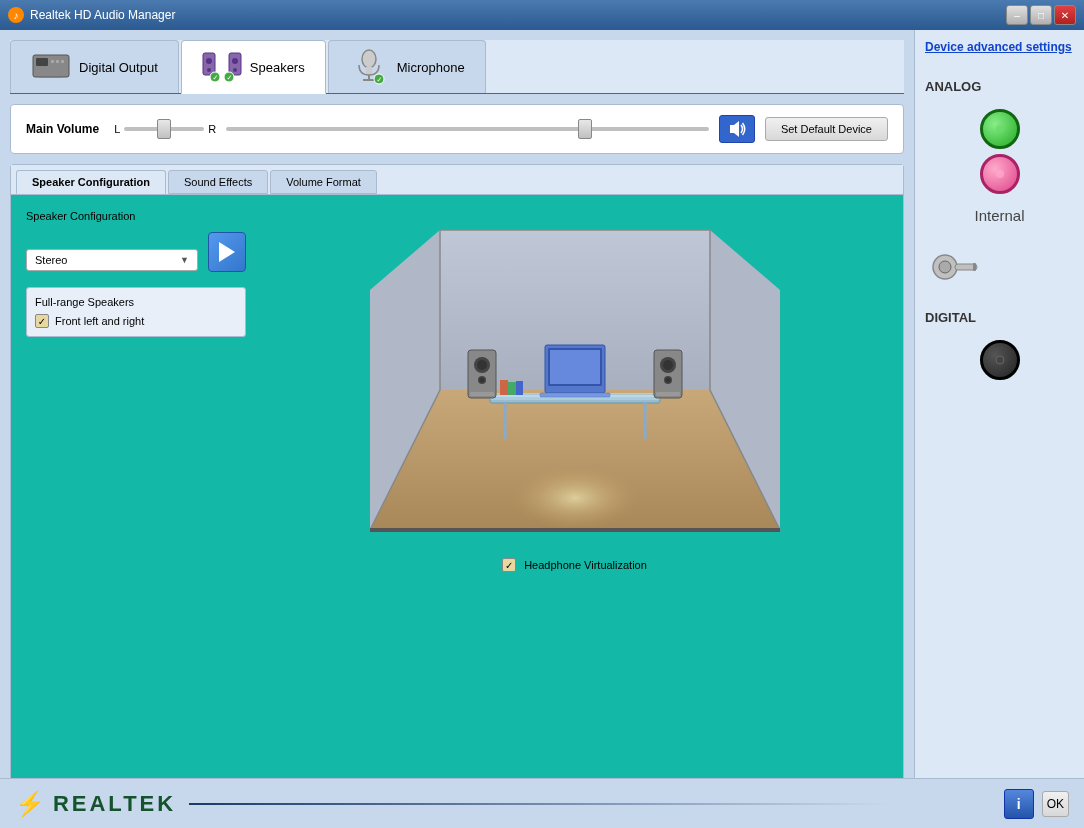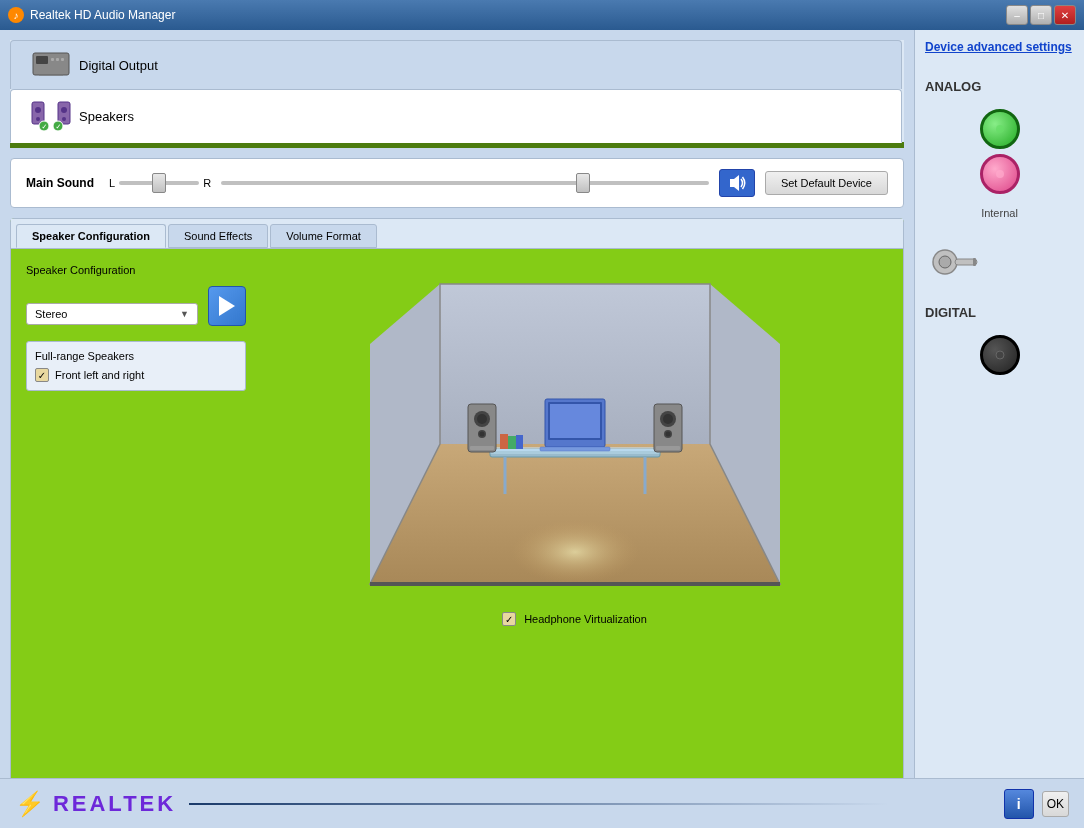--- a/index.html
+++ b/index.html
@@ -73,23 +73,22 @@
       flex: 1;
       padding: 10px;
       display: flex;
       flex-direction: column;
     }
 
     
     .tab-bar {
       display: flex;
       background: #dce8f5;
-      border-bottom: 6px solid #4d7c0f;
+      border-bottom: 1px solid #4d7c0f;
       margin-bottom: 10px;
-      flex-direction: column;
     }
     .tab {
       display: flex;
       align-items: center;
       padding: 8px 20px;
       cursor: pointer;
       border: 1px solid #aabbd0;
       border-bottom: none;
       background: #c8d8ec;
       margin-right: 2px;
@@ -167,21 +166,21 @@
       background: linear-gradient(to bottom, #f0f0f0, #d8d8d8);
       border: 1px solid #aaa;
       border-radius: 3px;
       cursor: pointer;
       font-size: 11px;
       white-space: nowrap;
     }
 
     
     .config-panel {
-      background: #84cc16;
+      background: #14b8a6;
       border: 1px solid #aabbd0;
       border-radius: 4px;
       flex: 1;
       display: flex;
       flex-direction: column;
     }
     .config-tabs {
       display: flex;
       border-bottom: 1px solid #aabbd0;
       background: #dce8f5;
@@ -350,21 +349,21 @@
       border: 3px solid #888;
       display: flex;
       align-items: center;
       justify-content: center;
       cursor: pointer;
     }
     .port-green { background: radial-gradient(circle at 35% 35%, #88ee88, #22aa22); border-color: #116611; }
     .port-pink { background: radial-gradient(circle at 35% 35%, #ffaacc, #dd4488); border-color: #aa2266; }
     .port-dark { background: radial-gradient(circle at 35% 35%, #555, #222); border-color: #000; }
     .internal-label {
-      font-size: 11px;
+      font-size: 15px;
       color: #444;
       text-align: center;
       margin: 3px 0 8px 0;
     }
     .mic-icon-container {
       width: 60px;
       height: 60px;
       display: flex;
       align-items: center;
       justify-content: center;
@@ -390,21 +389,21 @@
       align-items: center;
       gap: 8px;
     }
     .realtek-emblem {
       font-size: 24px;
       color: #cc4411;
     }
     .realtek-text {
       font-size: 22px;
       font-weight: bold;
-      color: #6d28d9;
+      color: #14532d;
       letter-spacing: 3px;
       font-variant: small-caps;
     }
     .realtek-line {
       height: 2px;
       background: linear-gradient(to right, #1a3a6a, transparent);
       width: 700px;
       margin-left: 5px;
     }
     .bottom-right {
@@ -483,24 +482,36 @@
           <circle cx="33" cy="12" r="3" fill="#553388"></circle>
           <circle cx="33" cy="21" r="2" fill="#553388"></circle>
 
           <circle cx="13" cy="28" r="5" fill="#44aa44" stroke="white" stroke-width="1"></circle>
           <text x="10.5" y="31" font-size="7" fill="white">✓</text>
           <circle cx="27" cy="28" r="5" fill="#44aa44" stroke="white" stroke-width="1"></circle>
           <text x="24.5" y="31" font-size="7" fill="white">✓</text>
         </svg>
         <span class="tab-label">Speakers</span>
       </div>
+      <div class="tab">
+        <svg width="40" height="36" viewBox="0 0 40 36">
+          <ellipse cx="20" cy="10" rx="7" ry="9" fill="#ccc" stroke="#888" stroke-width="1.5"></ellipse>
+          <rect x="17" y="18" width="6" height="8" fill="#ccc"></rect>
+          <path d="M10 16 Q10 26 20 26 Q30 26 30 16" fill="none" stroke="#888" stroke-width="1.5"></path>
+          <line x1="20" y1="26" x2="20" y2="31" stroke="#888" stroke-width="2"></line>
+          <line x1="14" y1="31" x2="26" y2="31" stroke="#888" stroke-width="2"></line>
+          <circle cx="30" cy="30" r="5" fill="#44aa44" stroke="white" stroke-width="1"></circle>
+          <text x="27.5" y="33" font-size="7" fill="white">✓</text>
+        </svg>
+        <span class="tab-label">Microphone</span>
+      </div>
     </div>
 
     <div class="volume-section">
-      <span class="volume-label">Main Sound</span>
+      <span class="volume-label">Main Volume</span>
       <div class="lr-labels">
         <span>L</span>
         <input type="range" class="slider-balance" min="0" max="100" value="50" style="">
         <span>R</span>
       </div>
       <input type="range" class="slider-main" min="0" max="100" value="75" style="">
       <div class="volume-icon">
         <svg width="20" height="18" viewBox="0 0 20 18">
           <polygon points="3,5 3,13 7,13 12,17 12,1 7,5" fill="white"></polygon>
           <path d="M14 5 Q17 9 14 13" stroke="white" stroke-width="1.5" fill="none"></path>

